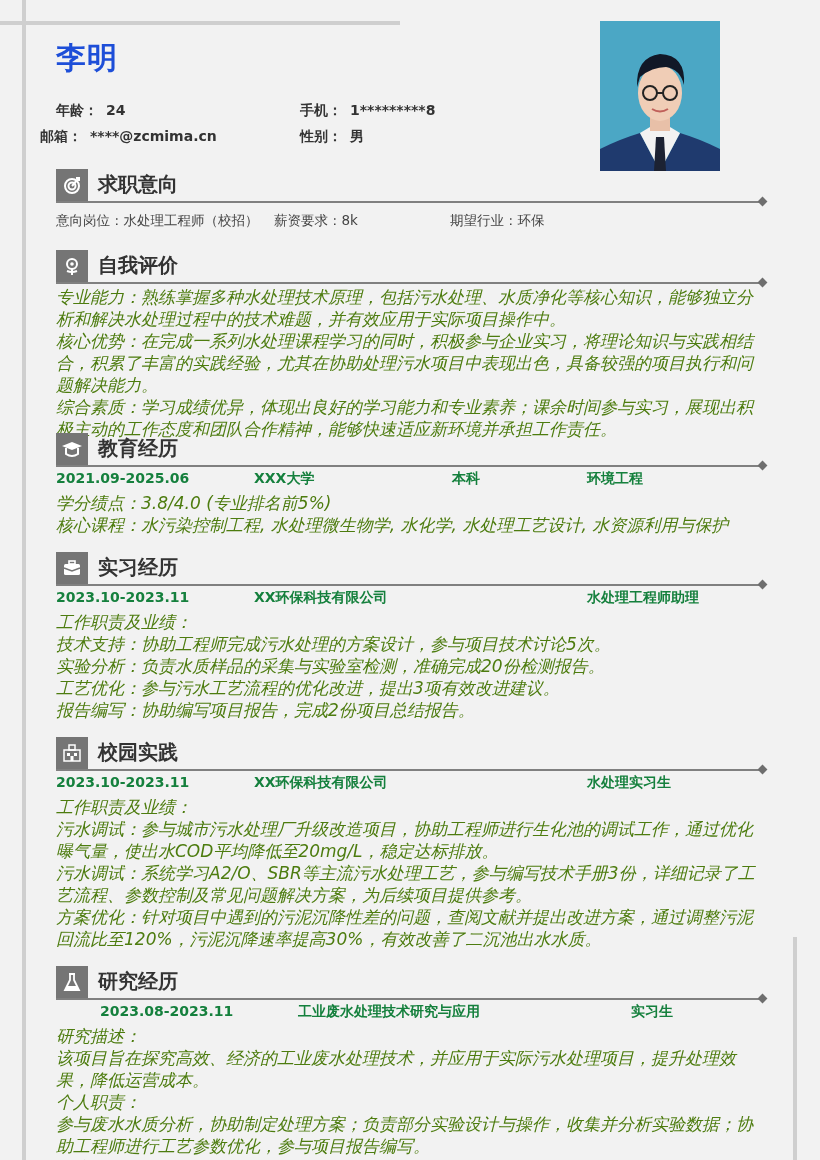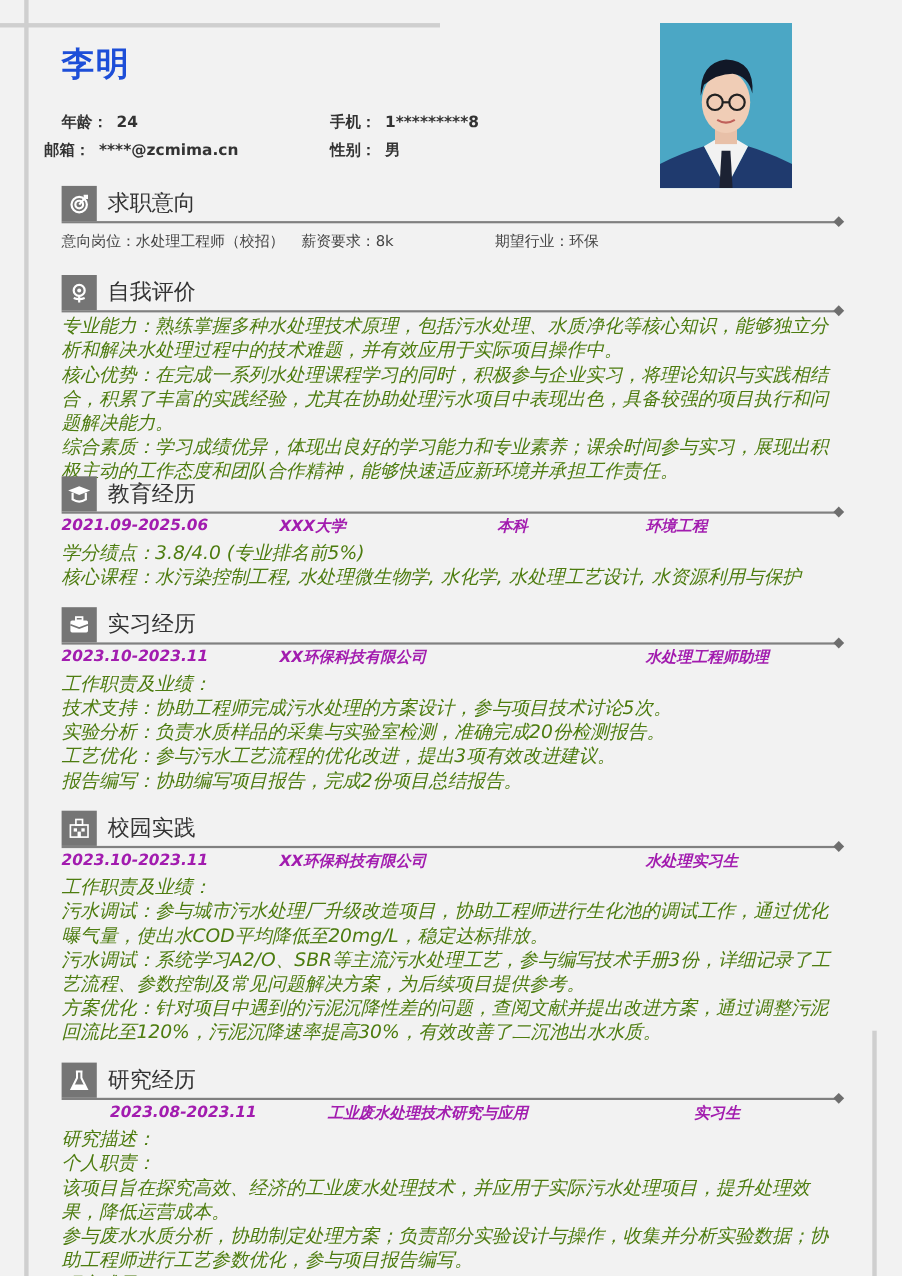--- a/index.html
+++ b/index.html
@@ -16,26 +16,26 @@
 
   .name { position: absolute; left: 56px; top: 38px; font-size: 30px; font-weight: bold; color: #1d4ed8; letter-spacing: 1px; }
   .info { position: absolute; font-size: 14px; font-weight: bold; color: #333; white-space: nowrap; text-align: right; }
   .info .k { margin-right: 8px; }
 
   .photo { position: absolute; left: 600px; top: 21px; width: 120px; height: 150px; background: #4aa6c4; overflow: hidden; }
 
   .section { position: absolute; left: 56px; width: 710px; }
   .sec-head { position: relative; height: 32px; }
   .sec-icon { position: absolute; left: 0; top: 0; width: 32px; height: 32px; background: #757575; display: flex; align-items: center; justify-content: center; }
-  .sec-title { position: absolute; left: 42px; top: 2px; font-size: 20px; font-weight: normal; color: #333; }
+  .sec-title { position: absolute; left: 42px; top: 2px; font-size: 20px; font-weight: bold; color: #333; }
   .sec-line { position: absolute; left: 0; right: 4px; top: 32px; height: 2px; background: #808080; }
   .sec-dot { position: absolute; right: 0; top: 29px; width: 7px; height: 7px; background: #6e6e6e; transform: rotate(45deg); }
 
   .body-text { font-size: 17px; color: #4d7c0f; line-height: 22px; font-style: italic; }
-  .row-bold { position: relative; height: 22px; font-size: 14px; font-weight: bold; color: #a21caf; font-style: italic; }
+  .row-bold { position: relative; height: 22px; font-size: 14px; font-weight: bold; color: #15803d; }
   .row-bold span { position: absolute; top: 0; white-space: nowrap; }
   .flat-row { position: relative; height: 22px; font-size: 13.5px; color: #444; line-height: 22px; }
   .flat-row span { position: absolute; top: 0; white-space: nowrap; }
 </style>
 </head>
 <body>
 
 <div class="deco-vline"></div>
 <div class="deco-hline"></div>
 <div class="deco-rline"></div>
@@ -204,18 +204,18 @@
     <div class="sec-line"></div>
     <div class="sec-dot"></div>
   </div>
   <div class="row-bold" style="margin-top:5px;margin-left:44px;">
     <span style="left:0;">2023.08-2023.11</span>
     <span style="left:198px;">工业废水处理技术研究与应用</span>
     <span style="left:531px;">实习生</span>
   </div>
   <div class="body-text">
     <p>研究描述：</p>
+    <p>该项目旨在探究高效、经济的工业废水处理技术，并应用于实际污水处理项目，提升处理效果，降低运营成本。</p>
     <p>个人职责：</p>
-    <p>该项目旨在探究高效、经济的工业废水处理技术，并应用于实际污水处理项目，提升处理效果，降低运营成本。</p>
     <p>参与废水水质分析，协助制定处理方案；负责部分实验设计与操作，收集并分析实验数据；协助工程师进行工艺参数优化，参与项目报告编写。</p>
     <p>研究成果：</p>
   </div>
 </div>
 
 </body></html>

